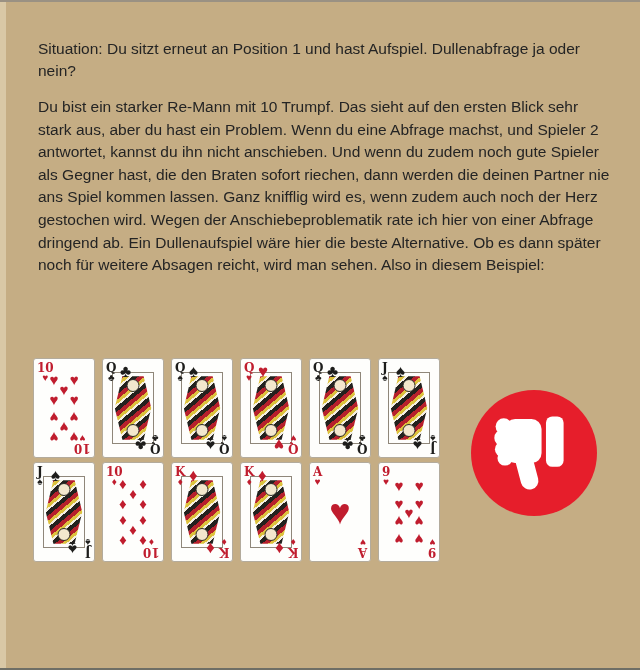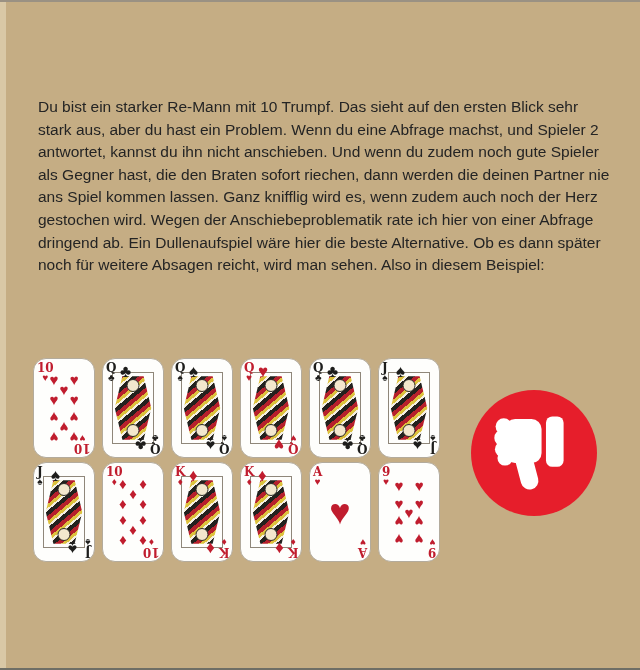--- a/index.html
+++ b/index.html
@@ -28,21 +28,21 @@
     position:absolute;left:38px;top:96px;width:578px;margin:0;
     font-size:15.5px;line-height:22.6px;color:#242424;
   }
 
   
   .card-row{position:absolute;left:33px;display:flex;gap:7px;}
   .card-row.r1{top:358px;}
   .card-row.r2{top:462px;}
   .card{
     position:relative;width:62px;height:100px;
-    background:#fefefc;border:1px solid #b3ab9c;border-radius:13px;
+    background:#fefefc;border:1px solid #b3ab9c;border-radius:3px;
     box-sizing:border-box;overflow:hidden;
   }
   .idx{
     position:absolute;display:flex;flex-direction:column;align-items:center;
     line-height:1;z-index:3;
   }
   .idx.tl{top:3px;left:3px;}
   .idx.br{bottom:3px;right:3px;transform:rotate(180deg);}
   .idx .rank{font-family:"DejaVu Serif", serif;font-weight:700;font-size:12px;}
   .idx .suit-sm{font-size:10px;margin-top:-1px;}
@@ -80,20 +80,21 @@
   .verdict{position:absolute;left:471px;top:390px;width:126px;height:126px;}
   .verdict svg{display:block;width:126px;height:126px;}
 </style>
 </head>
 <body>
 
 <div class="page">
   <div class="edge-left"></div>
   <div class="edge-top"></div>
 
+  <p class="situation">Situation: Du sitzt erneut an Position 1 und hast Aufspiel. Dullenabfrage ja oder nein?</p>
   <p class="analysis">Du bist ein starker Re-Mann mit 10 Trumpf. Das sieht auf den ersten Blick sehr stark aus, aber du hast ein Problem. Wenn du eine Abfrage machst, und Spieler 2 antwortet, kannst du ihn nicht anschieben. Und wenn du zudem noch gute Spieler als Gegner hast, die den Braten sofort riechen, dann werden die deinen Partner nie ans Spiel kommen lassen. Ganz knifflig wird es, wenn zudem auch noch der Herz gestochen wird. Wegen der Anschiebeproblematik rate ich hier von einer Abfrage dringend ab. Ein Dullenaufspiel wäre hier die beste Alternative. Ob es dann später noch für weitere Absagen reicht, wird man sehen. Also in diesem Beispiel:</p>
 
   <div class="card-row r1">
       <div class="card">
         <div class="idx tl red">
           <span class="rank">10</span>
           <span class="suit-sm">♥</span>
         </div>
         <div class="idx br red">
           <span class="rank">10</span>

